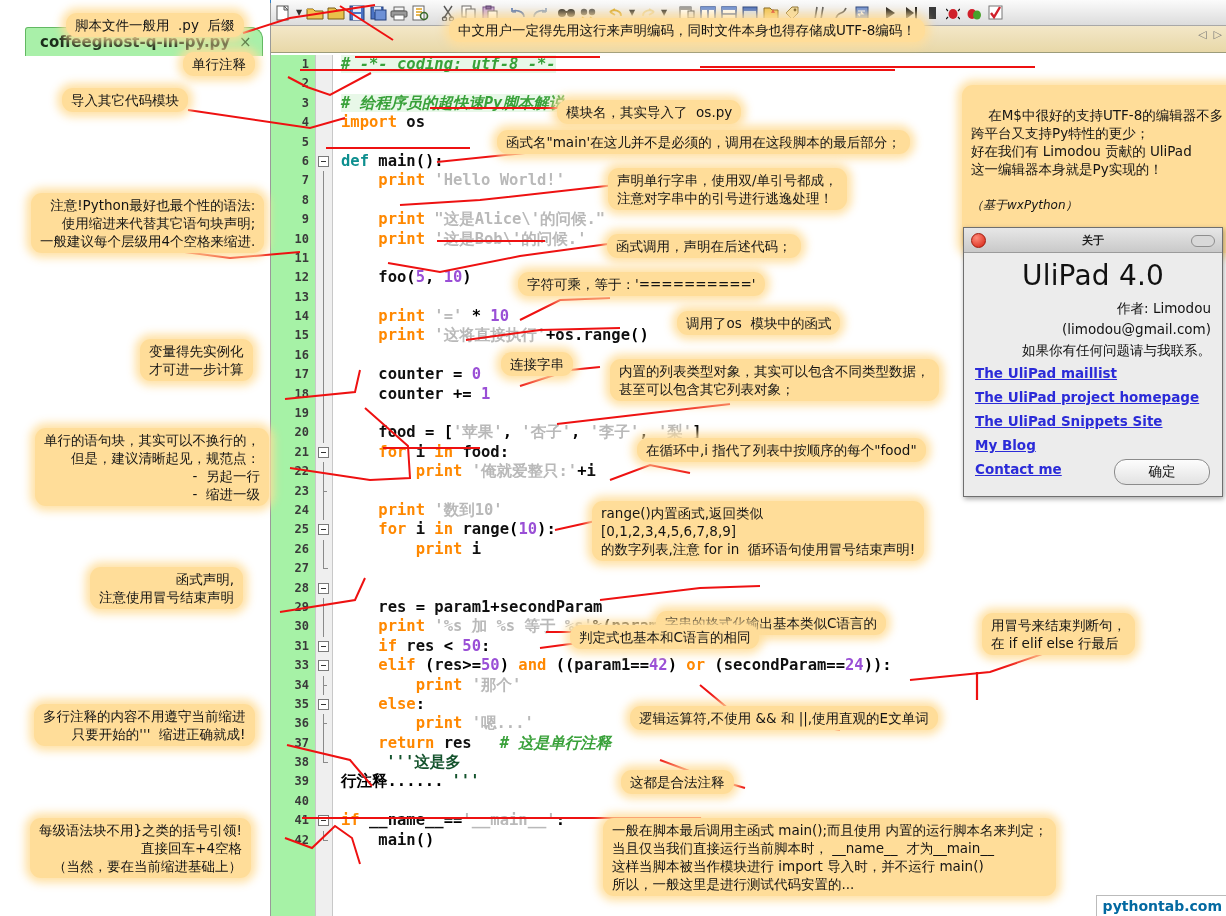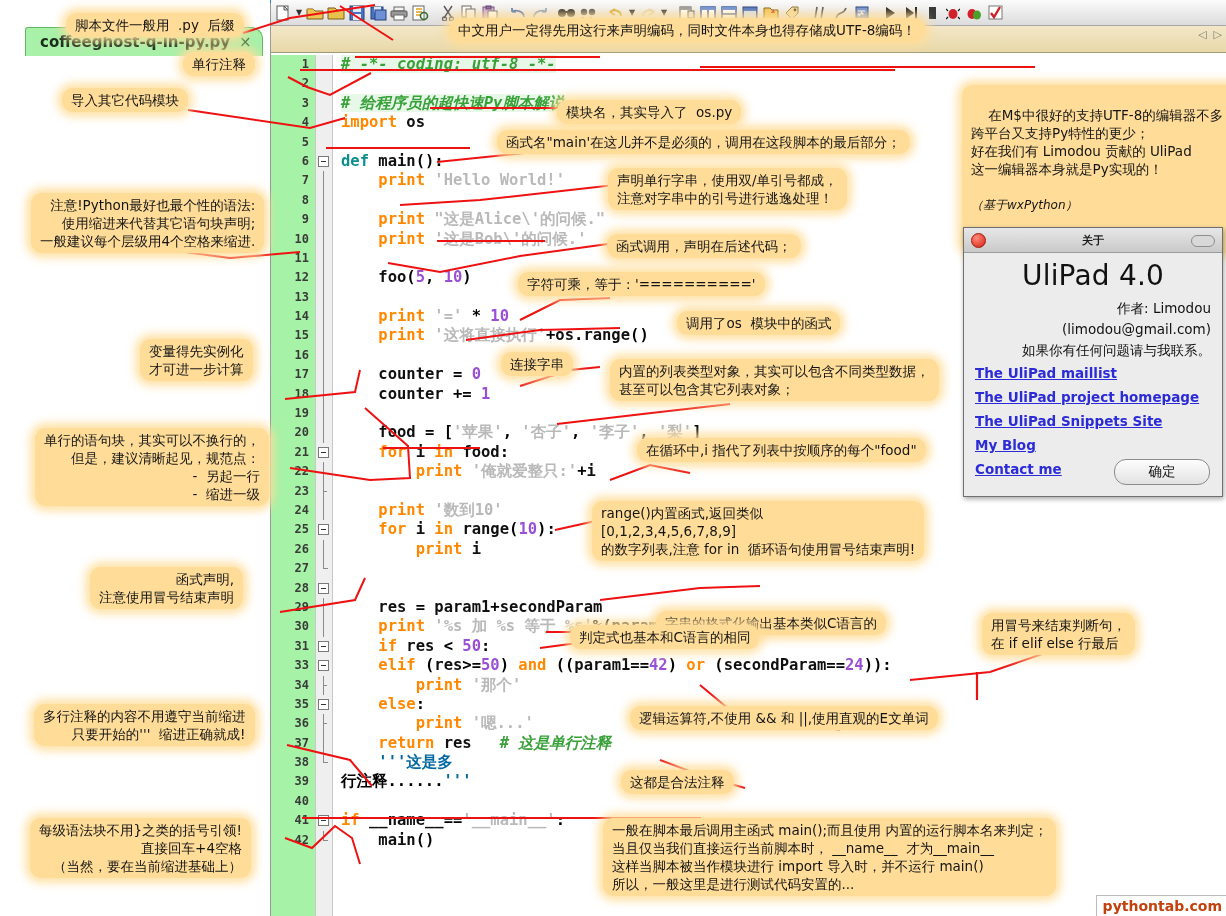--- a/index.html
+++ b/index.html
@@ -52,21 +52,21 @@
   .ftick{position:absolute;left:52px;top:0;width:1px;height:19.4px;background:#8a8a8a;}
   .ftick:after{content:"";position:absolute;left:0;top:9px;width:4px;height:1px;background:#8a8a8a;}
 
   .k{color:#ff8800;}          
   .kw2{color:#0d8f8f;}        
   .id{color:#101010;}
   .str{color:#b9b9b9;}
   .num{color:#9a4fd6;}
   .cmt{color:#39a13a;background:#e8f8e8;font-style:italic;}
   .cmt2{color:#39a13a;font-style:italic;}
-  .mlstr{color:#0369a1;}
+  .mlstr{color:#14532d;margin-left:8px;}
 
   
   .callout{position:absolute;background:#ffdd99;color:#141414;
     font-size:13.5px;line-height:18px;padding:3px 9px;border-radius:11px;
     box-shadow:0 0 9px 5px rgba(255,221,153,.85);white-space:pre;}
   .callout .it{font-style:italic;font-size:12px;}
   .ta-r{text-align:right;}
 
   
   svg.arrows{position:absolute;left:0;top:0;width:1226px;height:916px;pointer-events:none;}
@@ -85,21 +85,21 @@
   .about-app{font-size:28px;text-align:center;color:#111;margin:2px 0 6px 0;letter-spacing:.2px;}
   .about-line{font-size:13.5px;color:#111;line-height:21px;text-align:right;}
   .about-link{display:block;color:#2b2bd8;text-decoration:underline;font-size:13.5px;
     font-weight:bold;line-height:24px;}
   .about-ok{position:absolute;right:12px;bottom:11px;width:94px;height:24px;border-radius:12px;
     background:linear-gradient(#fdfdfd,#e2e2e2);border:1px solid #8b8b8b;
     display:flex;align-items:center;justify-content:center;font-size:13.5px;color:#111;}
 
   
   .watermark{position:absolute;right:0px;bottom:0px;background:#ffffff;padding:2px 4px 2px 6px;
-    font-size:14px;font-weight:bold;color:#c2410c;border-left:1px solid #bbb;border-top:1px solid #bbb;}
+    font-size:14px;font-weight:bold;color:#0369a1;border-left:1px solid #bbb;border-top:1px solid #bbb;}
 </style>
 </head>
 <body>
 
 <div id="root">
 
   <div class="editor-window"></div>
   <div class="titlebar-strip"></div>
 
   <div class="toolbar">

